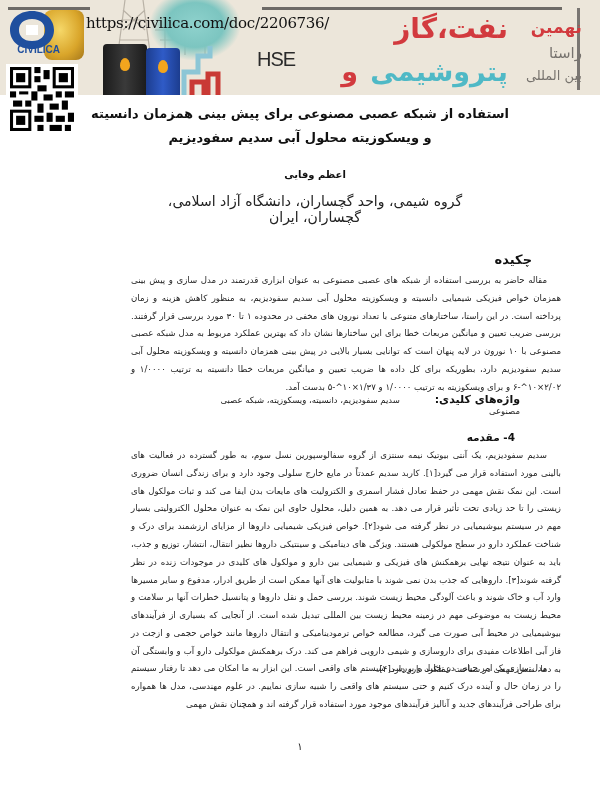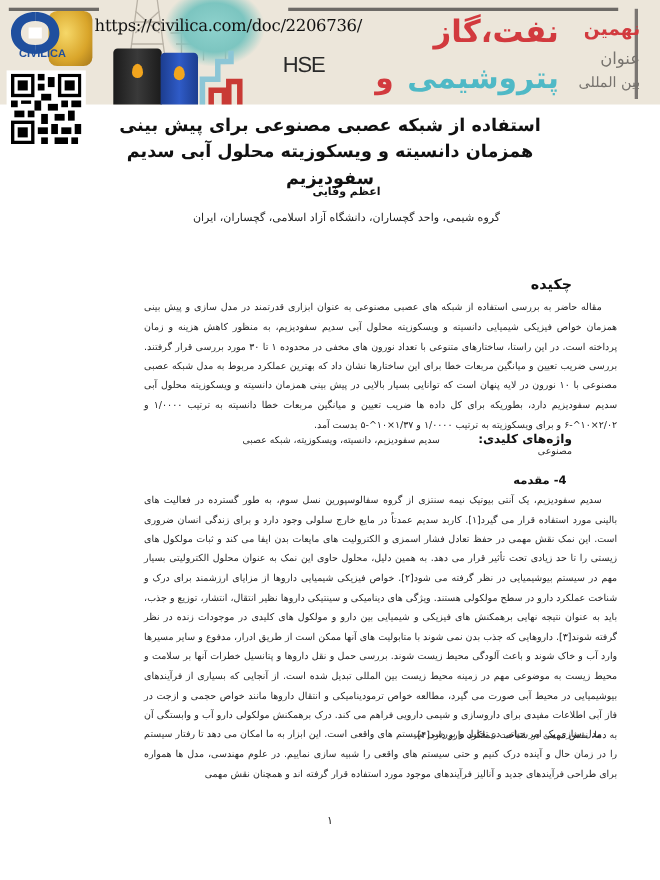--- a/index.html
+++ b/index.html
@@ -69,32 +69,32 @@
     .conf .c-oilgas { position: absolute; right: 82px; top: 4px; font-size: 28px; font-weight: bold; color: #d23a3e; }
     .conf .c-petro { position: absolute; right: 82px; top: 48px; font-size: 27px; font-weight: bold; color: #4fb9c6; }
     .conf .c-and { position: absolute; right: 232px; top: 48px; font-size: 27px; font-weight: bold; color: #d23a3e; }
 
     .qr {
       position: absolute; left: 6px; top: 64px; width: 72px; height: 70px; background: #fff;
     }
     .qr svg { position: absolute; left: 4px; top: 3px; }
     .title {
       position: absolute; left: 90px; top: 102px; width: 420px; direction: rtl; text-align: center;
-      font-weight: bold; font-size: 16px; line-height: 24px; color: #111;
+      font-weight: bold; font-size: 13px; line-height: 24px; color: #111;
     }
     .author {
       position: absolute; left: 150px; top: 169px; width: 330px; text-align: center; direction: rtl;
       font-weight: bold; font-size: 10px; color: #111;
     }
     .affil {
       position: absolute; left: 150px; top: 193px; width: 330px; text-align: center; direction: rtl;
-      font-size: 10px; color: #222;
+      font-size: 14px; color: #222;
     }
     .abs-head {
-      position: absolute; right: 80px; top: 252px; direction: rtl;
+      position: absolute; right: 68px; top: 252px; direction: rtl;
       font-weight: bold; font-size: 13px; color: #111;
     }
     .para {
       position: absolute; left: 86px; width: 430px; direction: rtl; text-align: justify;
       font-size: 8.6px; line-height: 17.8px; color: #222;
       text-indent: 14px;
       margin-left: 45px;
     }
     .abstract { top: 272px; }
     .keywords {
@@ -148,21 +148,21 @@
   </div>
   <svg class="pipes" viewBox="0 0 42 50">
     <path d="M4 50 L4 26 L18 26 L18 10 L30 10 L30 0" stroke="#8cc6d6" stroke-width="5" fill="none"></path>
     <path d="M12 50 L12 36 L24 36 L24 50 M28 50 L28 28 L38 28 L38 50" stroke="#c93a35" stroke-width="5" fill="none"></path>
   </svg>
 
   <div class="hse">HSE</div>
 
   <div class="conf">
     <span class="c-ninth">نهمین</span>
-    <span class="c-conf">عنوان</span>
+    <span class="c-conf">راستا</span>
     <span class="c-intl">بین المللی</span>
     <span class="c-oilgas">نفت،گاز</span>
     <span class="c-petro">پتروشیمی</span>
     <span class="c-and">و</span>
   </div>
 </div>
 
 <div class="qr">
   <svg width="64" height="64" viewBox="0 0 21 21">
     <g fill="#000">

